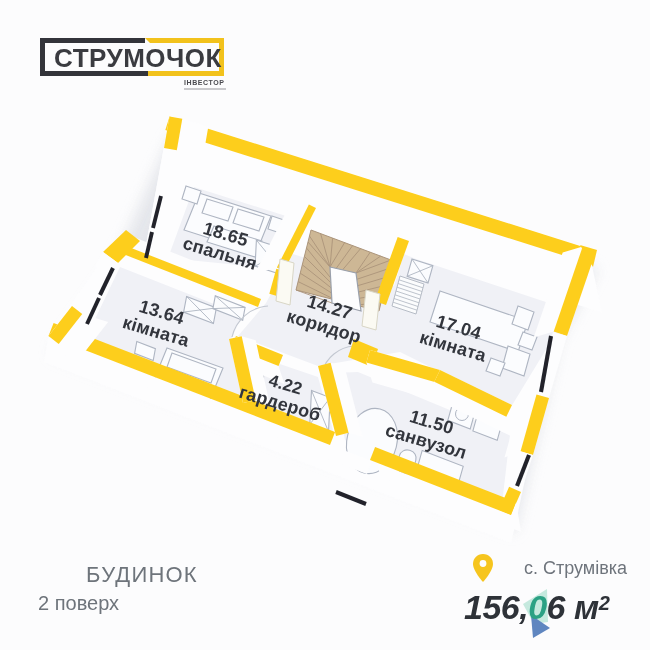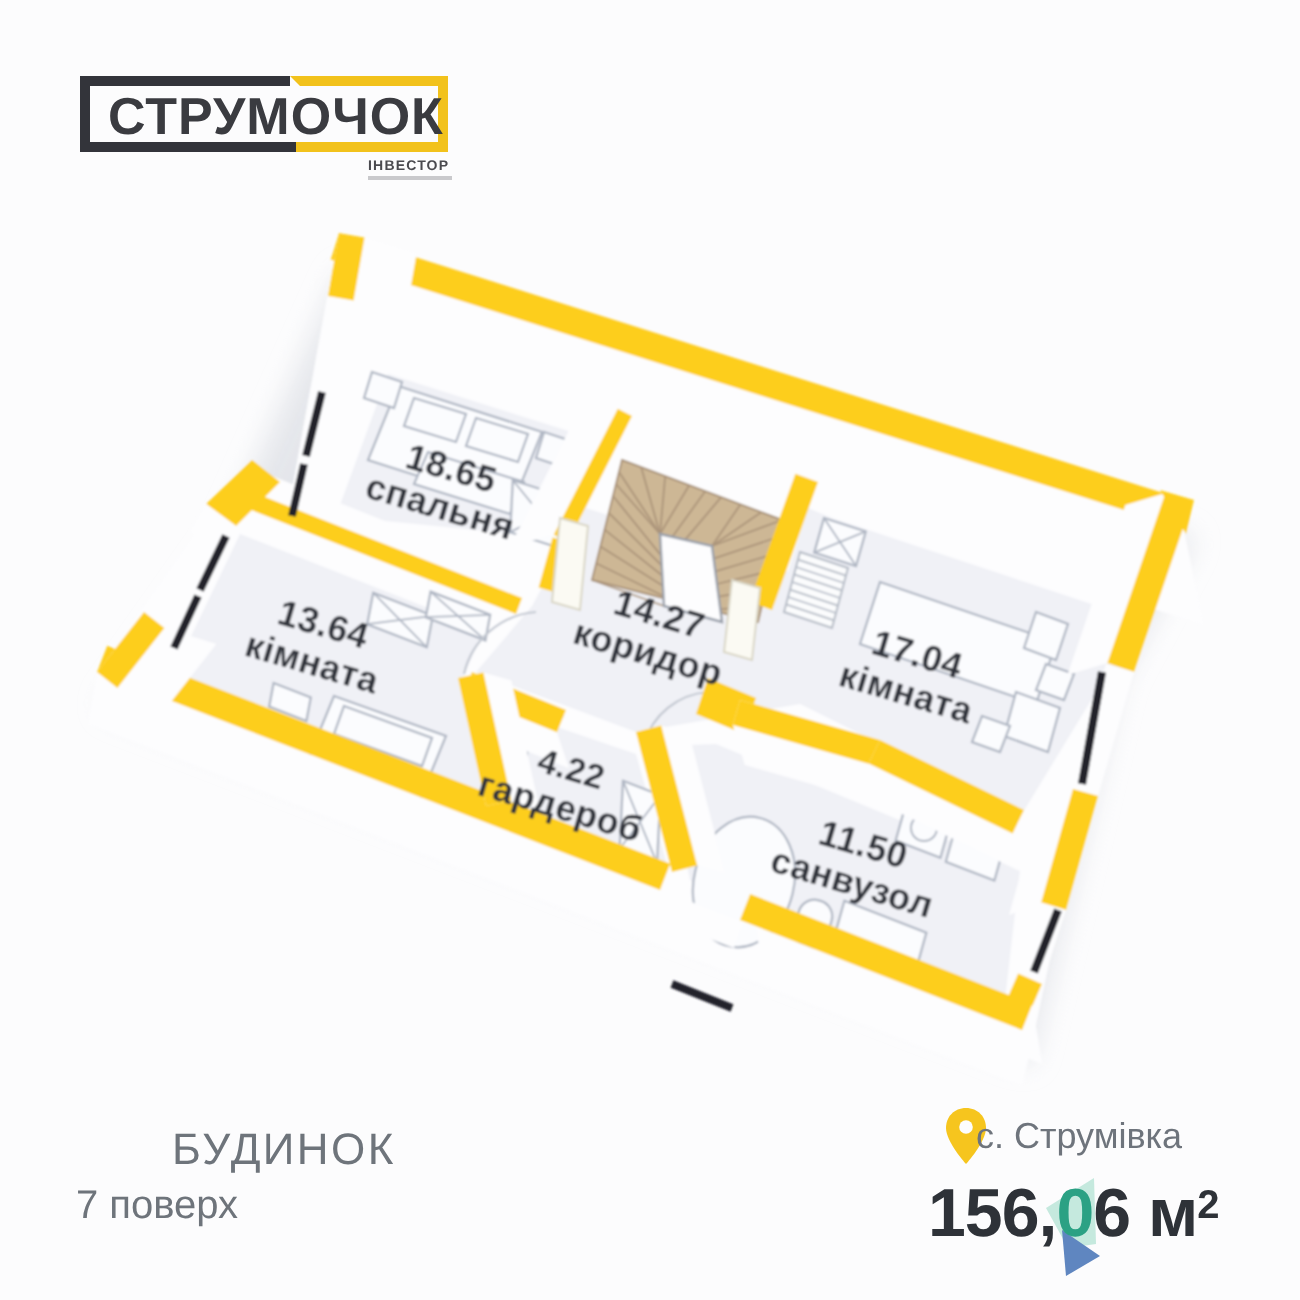--- a/index.html
+++ b/index.html
@@ -320,27 +320,27 @@
 <path d="M110 37 h76 v5 h-76 z" fill="#f2c21c"></path>
 
 <text x="16" y="33" font-size="26" font-weight="bold" fill="#3a3b40" letter-spacing="0.5">СТРУМОЧОК</text>
 
 <text x="146" y="51" font-size="7" font-weight="bold" fill="#4a4a4f" letter-spacing="0.6">ІНВЕСТОР</text>
 <rect x="146" y="54" width="42" height="2" fill="#c9c9cc"></rect>
 </svg>
 
 <div class="abs" style="left:38px;top:562px;font-size:22px;color:#6e747b;letter-spacing:1.2px;margin-left:48px;">БУДИНОК</div>
 
-<div class="abs" style="left:38px;top:592px;font-size:20px;color:#6e747b;">7 поверх</div>
+<div class="abs" style="left:38px;top:592px;font-size:20px;color:#6e747b;">2 поверх</div>
 
 <svg class="abs" style="left:470px;top:552px" width="26" height="32" viewBox="0 0 26 32">
 <path d="M13 2 C7 2 3 6.5 3 12 c0 7 10 18 10 18 s10-11 10-18 C23 6.5 19 2 13 2 z" fill="#f6c51e"></path>
 <circle cx="13" cy="11.5" r="3.4" fill="#fdfdfd"></circle>
 </svg>
 
-<div class="abs" style="left:488px;top:558px;font-size:18px;color:#6e747c;">с. Струмівка</div>
+<div class="abs" style="left:524px;top:558px;font-size:18px;color:#6e747c;">с. Струмівка</div>
 
 <svg class="abs" style="left:500px;top:580px" width="60" height="65" viewBox="0 0 60 65">
 <polygon points="47,9 23,24 34,44 48,42" fill="#bfe7da" opacity="0.9"></polygon>
 <polygon points="31,35 50,48 33,58" fill="#5f86c0"></polygon>
 </svg>
 
-<div class="abs" style="left:464px;top:588px;font-size:34px;font-weight:bold;color:#2e3238;letter-spacing:-0.5px;">156,<span style="color:#2ba184">0</span>6 м<span style="font-size:20px;vertical-align:9px;">2</span></div>
+<div class="abs" style="left:464px;top:588px;font-size:34px;font-weight:bold;color:#2e3238;letter-spacing:-0.5px;font-style:italic;">156,<span style="color:#2ba184">0</span>6 м<span style="font-size:20px;vertical-align:9px;">2</span></div>
 
 </body></html>

